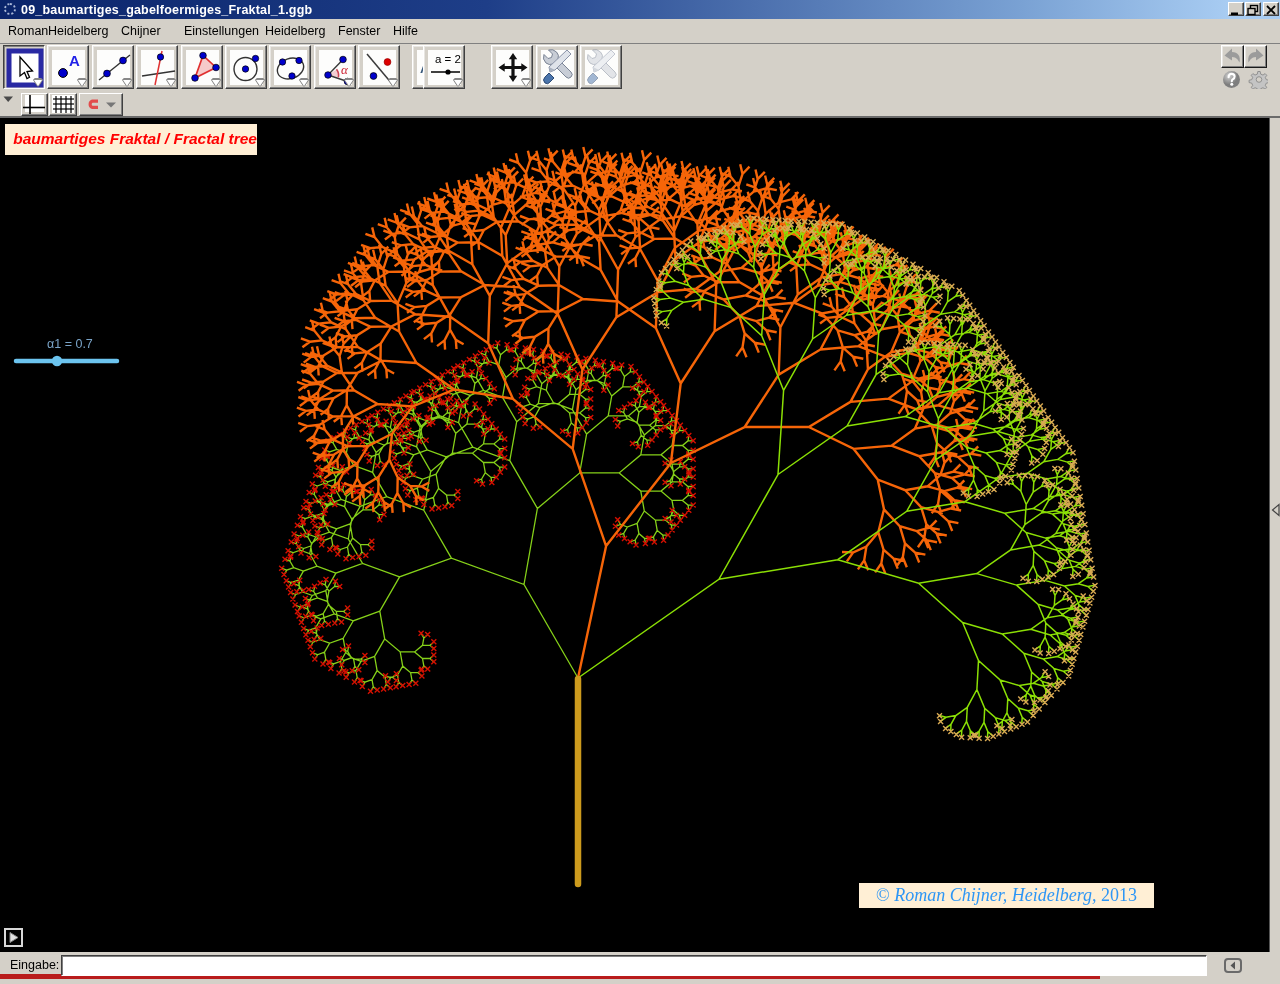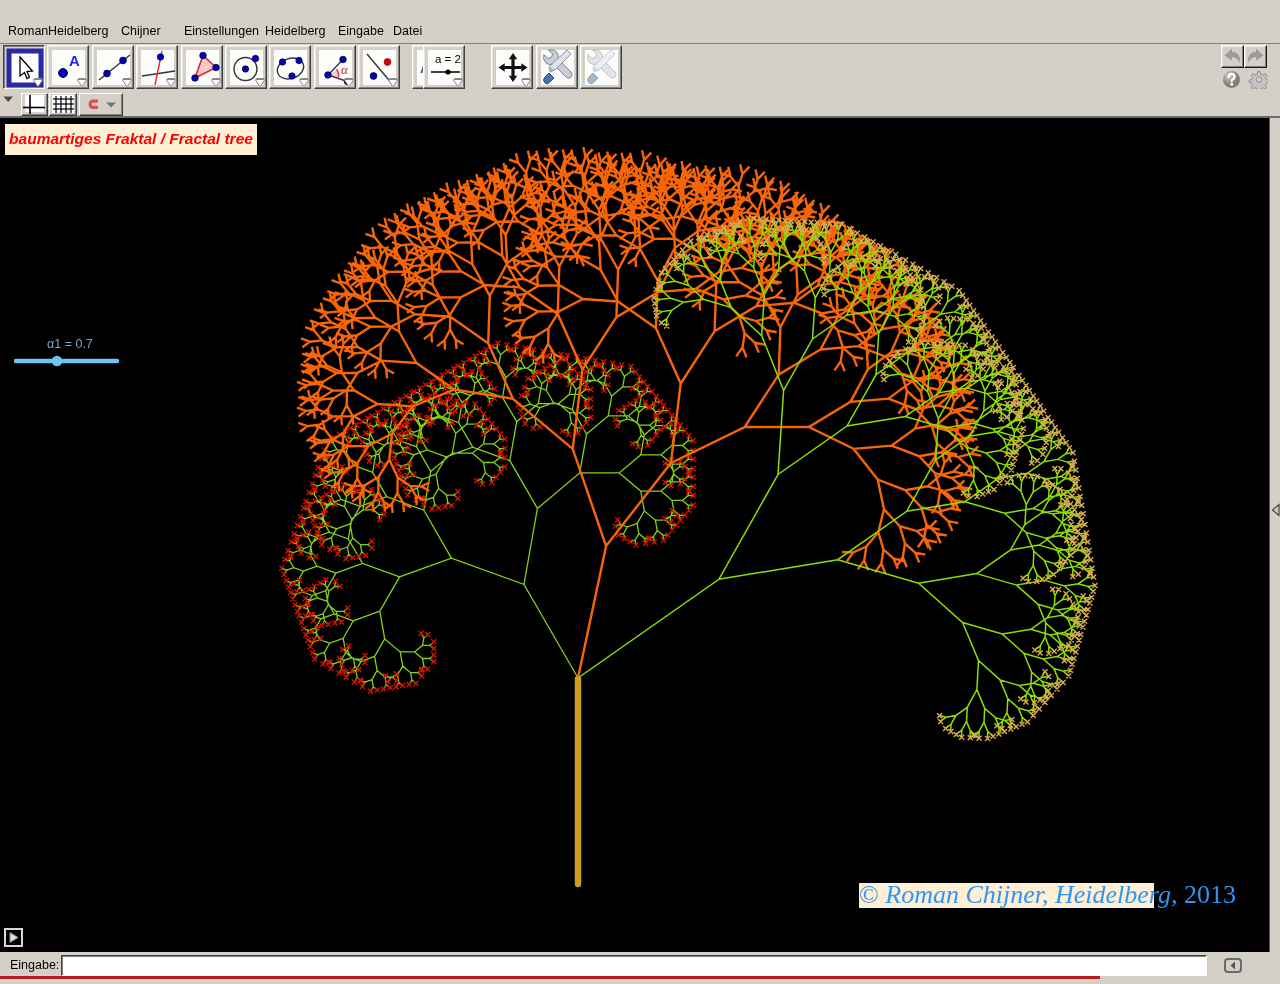--- a/index.html
+++ b/index.html
@@ -26,44 +26,58 @@
   border-left:4.5px solid transparent;border-right:4.5px solid transparent;border-top:6.5px solid #fff;
   filter:drop-shadow(0 1px 0 #888) drop-shadow(1px -1px 0 #888) drop-shadow(-1px -1px 0 #888)}
 .toolbar2{position:absolute;left:0;top:90px;width:1280px;height:28px;background:#d4d0c8;
   border-bottom:2px solid #6a6a6a}
 .t2btn{position:absolute;top:3px;height:23px;background:#d4d0c8;
   border:1px solid;border-color:#fff #404040 #404040 #fff;box-shadow:inset -1px -1px 0 #808080}
 .canvas{position:absolute;left:0;top:118px;width:1269px;height:834px;background:#000}
 .rightstrip{position:absolute;left:1269px;top:118px;width:11px;height:834px;background:#d4d0c8;
   border-left:1px solid #555}
 .inputrow{position:absolute;left:0;top:952px;width:1100px;height:27px;background:#d4d0c8;
-  border-bottom:3px solid #b91c1c;font-size:12.5px}
+  border-bottom:5px solid #b91c1c;font-size:12.5px}
 .bstrip{position:absolute;left:0;top:980px;width:1280px;height:4px;background:#d4d0c8}
 .label1{position:absolute;left:5px;top:124px;width:252px;height:31px;background:#ffefd5;
-  color:#f00;font-weight:bold;font-style:italic;font-size:15.5px;line-height:30px;text-align:center;white-space:nowrap}
+  color:#f00;font-weight:bold;font-style:italic;font-size:15.5px;line-height:30px;text-align:right;white-space:nowrap}
 .cright{position:absolute;left:859px;top:883px;width:295px;height:25px;background:#ffefd5;
-  color:#2e96f5;font-family:"Liberation Serif",serif;font-style:italic;font-size:26px;
+  color:#2e96f5;font-family:"Liberation Serif",serif;font-style:italic;font-size:18px;
   line-height:24px;text-align:center;white-space:nowrap}
 .playbtn{position:absolute;left:4px;top:928px;width:19px;height:19px;background:#000;
   border:2px solid #d8d8d8}
 .einglabel{position:absolute;left:10px;top:6px;color:#000}
 .eingbox{position:absolute;left:61px;top:3px;width:1146px;height:21px;background:#fff;
   border:1px solid;border-color:#404040 #fff #fff #404040;box-shadow:inset 1px 1px 0 #808080}
 .histbtn{position:absolute;left:1224px;top:6px;width:18px;height:15px;background:#d4d0c8;
   border:2px solid #6a6a6a;border-radius:4px}
 </style></head><body>
 <div id="app">
+<div class="titlebar">
+<div class="tb-ico"></div>
+<div class="tb-txt">09_baumartiges_gabelfoermiges_Fraktal_1.ggb</div>
+<div class="wbtn" style="left:1228px"><svg width="14" height="12">
+          <rect x="2" y="8.5" width="7" height="2.5" fill="#000"></rect>
+        </svg></div>
+<div class="wbtn" style="left:1245px"><svg width="14" height="12">
+          <rect x="4.5" y="1.5" width="7" height="6" fill="none" stroke="#000" stroke-width="1.4"></rect>
+          <rect x="2" y="4.5" width="7" height="6" fill="#d4d0c8" stroke="#000" stroke-width="1.4"></rect>
+        </svg></div>
+<div class="wbtn" style="left:1263px"><svg width="14" height="12">
+          <path d="M3 2l8 8M11 2l-8 8" stroke="#000" stroke-width="1.8"></path>
+        </svg></div>
+</div>
 <div class="menubar">
 <span style="left:8px">Roman</span>
       <span style="left:48px">Heidelberg</span>
 <span style="left:121px">Chijner</span>
       <span style="left:184px">Einstellungen</span>
 <span style="left:265px">Heidelberg</span>
-      <span style="left:338px">Eingabe</span>
-<span style="left:393px">Datei</span>
+      <span style="left:338px">Fenster</span>
+<span style="left:393px">Hilfe</span>
 </div>
 <div class="toolbar">
       <div class="tbtn" style="left:3px;border-color:#404040 #fff #fff #404040;box-shadow:inset 1px 1px 0 #808080">
         <svg width="42" height="44" viewBox="0 0 42 44">
           <rect x="3" y="3" width="36" height="38" fill="#fff"></rect>
           <rect x="5" y="5" width="32" height="34" fill="none" stroke="#2929a3" stroke-width="5"></rect>
           <path d="M16 11 L16 30 L20.5 26.5 L23 32.5 L25.5 31.3 L23 25.5 L28.5 25 Z" fill="#fff" stroke="#000" stroke-width="1.3"></path>
         </svg>
         <div class="corner"></div>
       </div>

